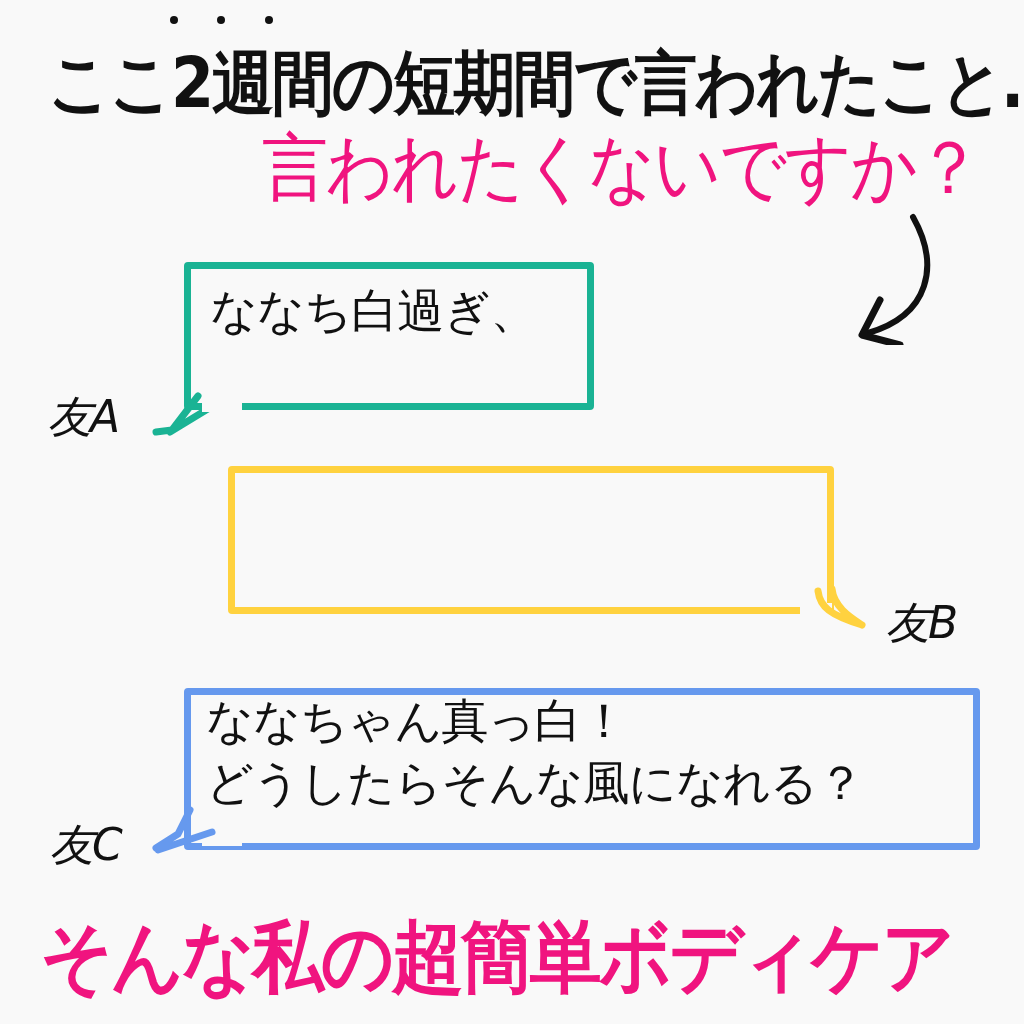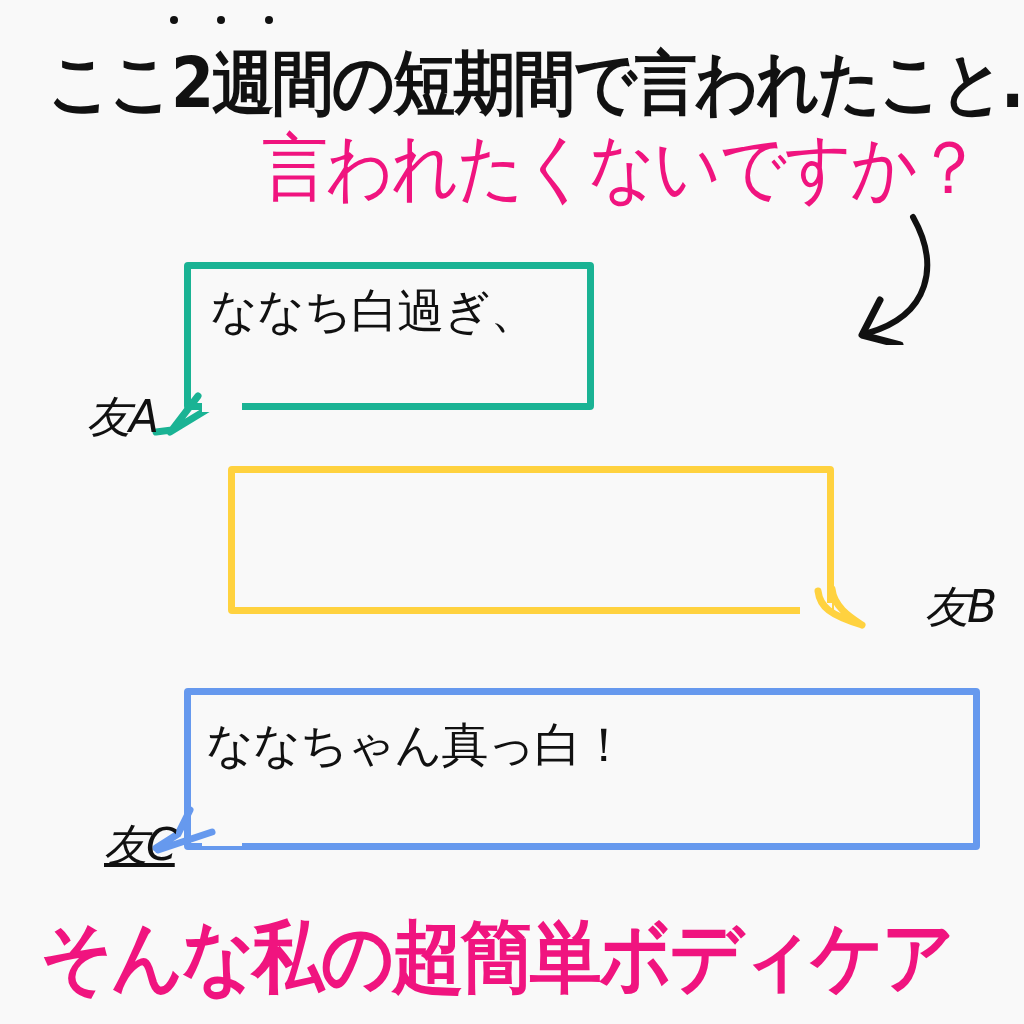--- a/index.html
+++ b/index.html
@@ -30,21 +30,20 @@
     position: absolute; border-style: solid; border-width: 7px; border-radius: 4px;
     box-sizing: border-box;
   }
   .bubble-text {
     position: absolute; font-size: 47px; line-height: 62px; color: #111;
     white-space: nowrap; letter-spacing: -1px;
   }
   .speaker {
     position: absolute; font-size: 44px; color: #111; letter-spacing: -2px;
     font-style: italic;
-    margin-left: 39px;
   }
   .tail { position: absolute; overflow: visible; }
   .bottom-title {
     left: 40px; top: 905px; width: 960px;
     font-family: "DejaVu Serif", serif;
     font-size: 72px; font-weight: bold; color: #f0147f; white-space: nowrap; letter-spacing: -3px;
     transform: scaleY(1.1); transform-origin: left top;
   }
 </style>
 </head>
@@ -73,25 +72,26 @@
 </div>
 <div class="speaker" style="left:48px; top:388px;">友A</div>
 
 <div class="bubble" style="left:228px; top:466px; width:606px; height:148px; border-color:#ffd23f;"></div>
 <svg class="tail" style="left:800px; top:585px;" width="80" height="50">
   <rect x="0" y="18" width="32" height="14" fill="#f9f9f9"></rect>
   <path d="M18 6 C 20 22, 30 30, 62 40 M 32 4 C 34 22, 50 32, 62 40" fill="none" stroke="#ffd23f" stroke-width="7" stroke-linecap="round"></path>
 </svg>
 <div class="bubble-text" style="left:252px; top:484px;">
 </div>
-<div class="speaker" style="left:886px; top:578px;">友B</div>
+<div class="speaker" style="left:886px; top:594px;">友B</div>
 
 <div class="bubble" style="left:184px; top:688px; width:796px; height:162px; border-color:#6699ee;"></div>
 <svg class="tail" style="left:150px; top:806px;" width="80" height="60">
   <rect x="52" y="26" width="40" height="14" fill="#f9f9f9"></rect>
   <path d="M40 4 L 28 28 L 6 42 M 62 26 L 8 44" fill="none" stroke="#6699ee" stroke-width="7" stroke-linecap="round"></path>
 </svg>
-<div class="bubble-text" style="left:206px; top:714px;">
+<div class="bubble-text" style="left:206px; top:690px;">
   <div>ななちゃん真っ白！</div>
+  <div>どうしたらそんな風になれる？</div>
 </div>
-<div class="speaker" style="left:65px; top:816px;text-decoration:underline;">友C</div>
+<div class="speaker" style="left:50px; top:816px;">友C</div>
 
 <div class="abs bottom-title">そんな私の超簡単ボディケア</div>
 
 </body></html>

